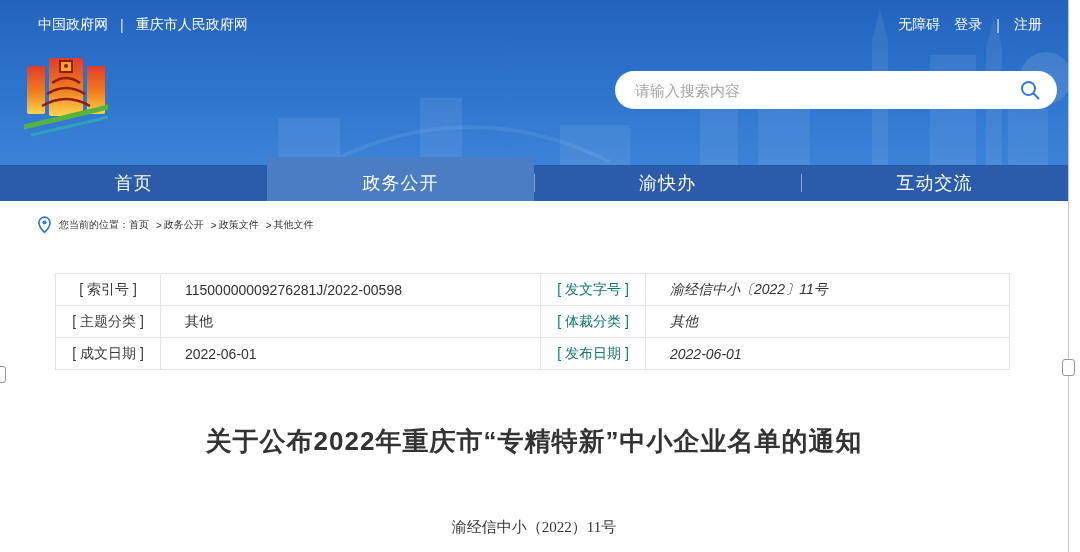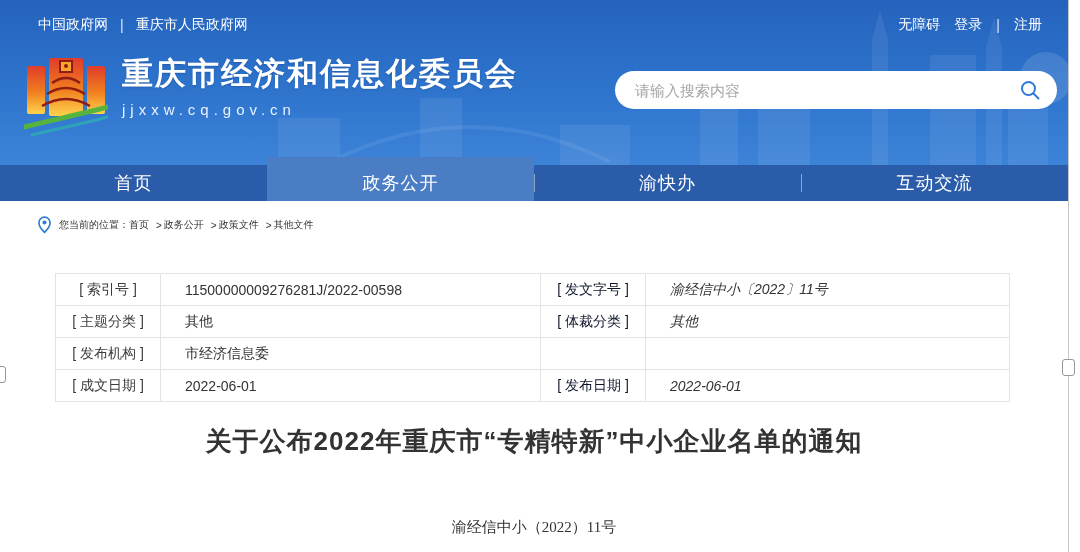--- a/index.html
+++ b/index.html
@@ -48,21 +48,21 @@
     font-size:10px; color:#333; z-index:1; }
   .breadcrumb .pin { margin-right:8px; display:flex; align-items:center; }
   .crumb { color:#333; cursor:pointer; text-decoration:none; }
   .crumb-sep { margin:0 2px 0 7px; color:#333; }
 
   .meta-table { position:absolute; left:55px; top:273px; width:955px; border-collapse:collapse;
     font-size:14px; color:#333; }
   .meta-table td { border:1px solid #e3e3e3; height:32px; padding:0 8px; background:#fff; }
   .meta-table td.lab { width:105px; text-align:center; color:#3c3c3c; }
   .meta-table td.val1 { width:380px; padding-left:24px; }
-  .meta-table td.lab2 { width:105px; text-align:center; color:#0f172a; }
+  .meta-table td.lab2 { width:105px; text-align:center; color:#0f766e; }
   .meta-table td.val2 { padding-left:24px;font-style:italic; }
 
   .article-title { position:absolute; left:0; top:424px; width:1068px; text-align:center;
     font-size:26px; font-weight:bold; color:#333; letter-spacing:1px; }
   .doc-number { position:absolute; left:0; top:518px; width:1068px; text-align:center;
     font-size:15px; color:#333; font-family:"Liberation Serif","DejaVu Serif",serif; }
 
   
   .gutter-line { position:absolute; left:1068px; top:0; width:1px; height:552px; background:#c7c7c7; }
   .handle { position:absolute; width:13px; height:17px; background:#fff; border:1px solid #979797;
@@ -119,24 +119,20 @@
         <rect x="63" y="14" width="18" height="48" rx="2" fill="url(#lg1)"></rect>
         <rect x="25" y="6" width="34" height="58" rx="2" fill="url(#lg1)"></rect>
         <rect x="36" y="9" width="12" height="11" fill="#f6a62a" stroke="#8f1d12" stroke-width="2"></rect>
         <circle cx="42" cy="14" r="2" fill="#8f1d12"></circle>
         <path d="M28,31 Q42,21 56,31" stroke="#8f1d12" stroke-width="2.6" fill="none"></path>
         <path d="M23,42 Q42,30 61,42" stroke="#8f1d12" stroke-width="2.6" fill="none"></path>
         <path d="M18,54 Q42,40 66,54" stroke="#8f1d12" stroke-width="2.6" fill="none"></path>
         <path d="M0,75 C28,68 58,62 84,55" stroke="#57b33e" stroke-width="5" fill="none" stroke-linecap="round"></path>
         <path d="M8,83 C36,76 62,71 84,65" stroke="#2fa3b8" stroke-width="3" fill="none" stroke-linecap="round"></path>
       </svg>
-      <div class="brand-text">
-        <div class="site-name">重庆市经济和信息化委员会</div>
-        <div class="site-url">jjxxw.cq.gov.cn</div>
-      </div>
     </div>
 
     <div class="search-box">
       <input type="text" placeholder="请输入搜索内容" style="">
       <button class="search-btn">
         <svg width="22" height="22" viewBox="0 0 22 22" xmlns="http://www.w3.org/2000/svg">
           <circle cx="9.5" cy="9.5" r="6.5" stroke="#2f7ad6" stroke-width="2" fill="none"></circle>
           <line x1="14.5" y1="14.5" x2="19.5" y2="19.5" stroke="#2f7ad6" stroke-width="2" stroke-linecap="round"></line>
         </svg>
       </button>
@@ -175,26 +171,20 @@
         <td class="lab2">[ 发文字号 ]</td>
         <td class="val2">渝经信中小〔2022〕11号</td>
       </tr>
       <tr>
         <td class="lab">[ 主题分类 ]</td>
         <td class="val1">其他</td>
         <td class="lab2">[ 体裁分类 ]</td>
         <td class="val2">其他</td>
       </tr>
       <tr>
-        <td class="lab">[ 发布机构 ]</td>
-        <td class="val1">市经济信息委</td>
-        <td class="lab2"></td>
-        <td class="val2"></td>
-      </tr>
-      <tr>
         <td class="lab">[ 成文日期 ]</td>
         <td class="val1">2022-06-01</td>
         <td class="lab2">[ 发布日期 ]</td>
         <td class="val2">2022-06-01</td>
       </tr>
     </tbody>
   </table>
 
   <h1 class="article-title">关于公布2022年重庆市“专精特新”中小企业名单的通知</h1>
   <div class="doc-number">渝经信中小（2022）11号</div>

